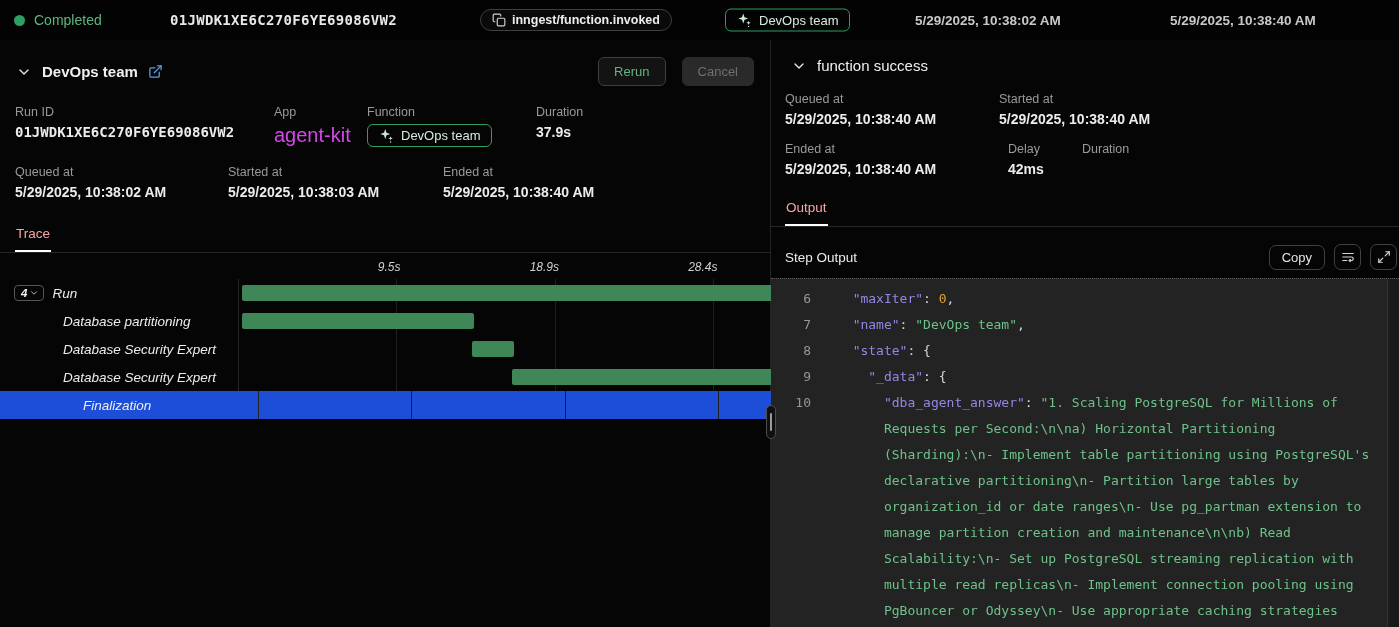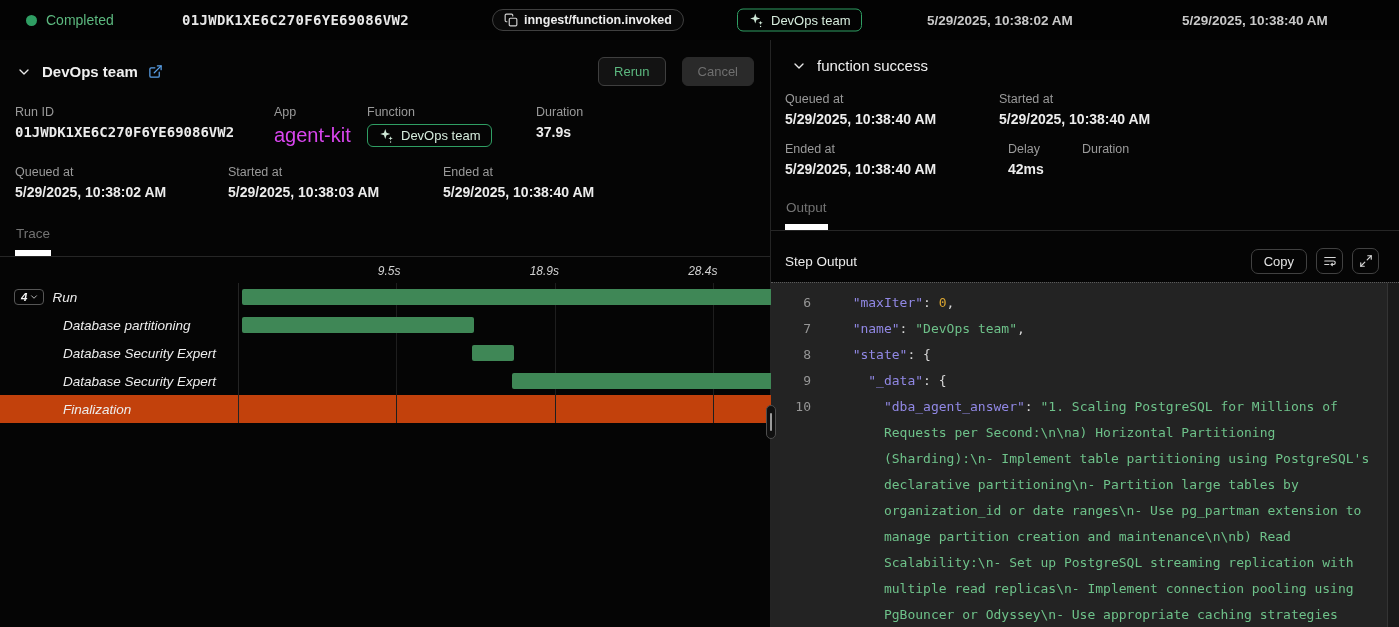--- a/index.html
+++ b/index.html
@@ -2,21 +2,21 @@
 <html><head>
 <meta charset="utf-8">
 <style>
   * { margin:0; padding:0; box-sizing:border-box; }
   html,body { width:1399px; height:627px; overflow:hidden; background:#060606;
     font-family:"Liberation Sans","DejaVu Sans",sans-serif; color:#ececec; }
   .mono { font-family:"DejaVu Sans Mono","Liberation Mono",monospace; }
 
   
   .topbar { position:relative; height:40px; background:#030303; }
-  .topbar > * { position:absolute; top:50%; transform:translateY(-50%);margin-left:12px; }
+  .topbar > * { position:absolute; top:50%; transform:translateY(-50%); }
   .status { left:14px; display:flex; align-items:center; gap:9px; }
   .status-dot { width:11px; height:11px; border-radius:50%; background:#2f9e63; }
   .status-text { color:#5cb87f; font-size:14px; font-weight:500; }
   .top-runid { left:170px; font-size:14px; font-weight:600; color:#e8e8e8; letter-spacing:.3px; }
   .event-badge { left:480px; display:inline-flex; align-items:center; gap:6px;
     border:1px solid #3f3f3f; border-radius:13px; padding:3px 11px; font-size:12.5px;
     font-weight:600; color:#ededed; background:#0a0a0a; cursor:pointer; }
   .fn-badge { display:inline-flex; align-items:center; gap:7px; border:1px solid #2f9e63;
     border-radius:6px; padding:3px 11px; font-size:13px; font-weight:500; color:#d6ecdd;
     background:transparent; cursor:pointer; }
@@ -46,43 +46,43 @@
   .meta-label { font-size:12.5px; color:#9a9a9a; font-weight:400; margin-bottom:5px; }
   .meta-value { font-size:14px; color:#ececec; font-weight:600; }
   .meta-link { font-size:20px; color:#d946ef; font-weight:400; cursor:pointer; }
   .meta-row1-left { display:grid; grid-template-columns:259px 93px 169px 1fr; padding:5px 15px 0; }
   .meta-row2-left { display:grid; grid-template-columns:213px 215px 1fr; padding:18px 15px 0; }
   .meta-row1-right { display:grid; grid-template-columns:214px 1fr; padding:4px 14px 0; }
   .meta-row2-right { display:grid; grid-template-columns:223px 74px 1fr; padding:15px 14px 0; }
 
   
   .tabs { display:flex; padding:0 15px; border-bottom:1px solid #262626; margin-top:20px; }
-  .tab { font-size:13.5px; font-weight:500; color:#737373; padding:6px 1px 9px;
-    border-bottom:6px solid #ffffff; cursor:pointer; }
+  .tab { font-size:13.5px; font-weight:500; color:#fca5a5; padding:6px 1px 9px;
+    border-bottom:2px solid #ffffff; cursor:pointer; }
 
   
   .trace-area { width:872px;font-style:italic; }
   .tick-row { position:relative; height:24px; margin-top:2px; }
   .tick-row .graph-zone { position:absolute; left:238px; right:0; top:0; bottom:0; }
   .tick { position:absolute; top:5px; transform:translateX(-100%); font-size:12px; color:#d2d2d2; }
   .trow { display:flex; height:28px; align-items:stretch; cursor:pointer; }
-  .trow.selected { background:#c2410c; }
+  .trow.selected { background:#1d4ed8;padding-left:20px; }
   .tlabel { width:238px; flex-shrink:0; display:flex; align-items:center; gap:8px;
     font-size:13.5px; color:#ededed; }
   .count-badge { display:inline-flex; align-items:center; gap:2px; border:1px solid #565656;
     border-radius:4px; padding:1px 4px 1px 6px; font-size:11.5px; font-weight:700; color:#f2f2f2;
     cursor:pointer; }
   .count-badge svg { width:10px; height:10px; stroke:#b5b5b5; fill:none; stroke-width:2.4;
     stroke-linecap:round; stroke-linejoin:round; }
   .tgraph { position:relative; flex:1; border-left:1px solid #242424; }
   .gl { position:absolute; top:0; bottom:0; width:1px; background:#1e1e1e; }
   .bar { position:absolute; top:6px; height:16px; background:#3f8756; border-radius:2px; min-width:3px; }
 
   
-  .step-output-bar { display:flex; align-items:center; padding:8px 20px 8px 14px; margin-top:9px; }
+  .step-output-bar { display:flex; align-items:center; padding:8px 2px 8px 14px; margin-top:9px; }
   .step-output-title { font-size:13.5px; font-weight:500; color:#ececec; }
   .output-actions { margin-left:auto; display:flex; gap:9px; align-items:center; }
   .btn-copy { background:transparent; border:1px solid #414141; border-radius:7px;
     padding:4px 12px; font-size:13px; color:#e3e3e3; cursor:pointer; font-family:inherit; }
   .icon-btn { width:27px; height:26px; background:transparent; border:1px solid #414141;
     border-radius:7px; display:inline-flex; align-items:center; justify-content:center; cursor:pointer; }
   .icon-btn svg { width:14px; height:14px; stroke:#d5d5d5; fill:none; stroke-width:2;
     stroke-linecap:round; stroke-linejoin:round; }
 
   .code-area { flex:1; background:#232323; border-top:1px dotted #5a5a5a; position:relative;

